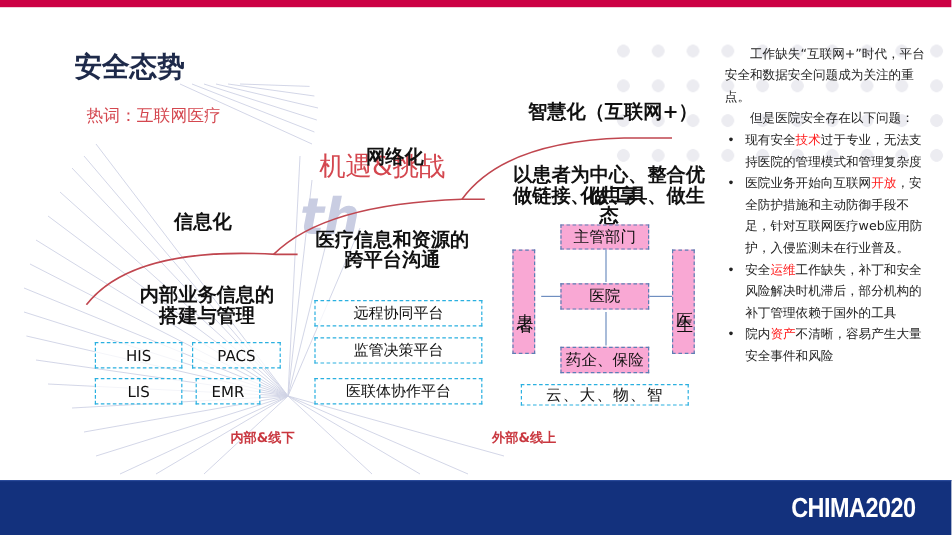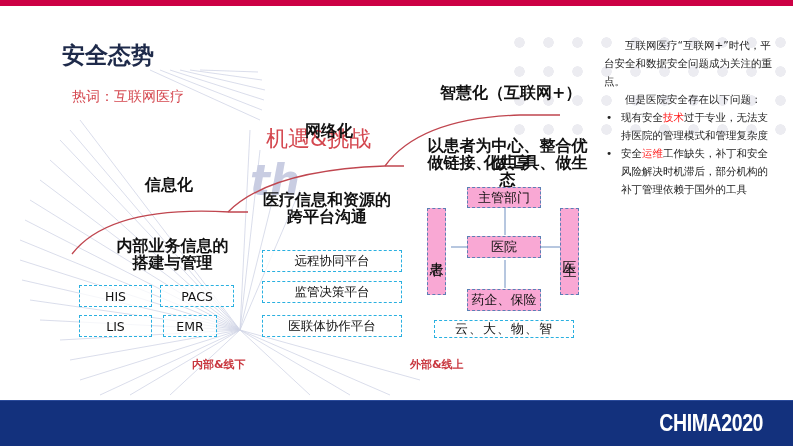--- a/index.html
+++ b/index.html
@@ -119,23 +119,25 @@
     <span style="writing-mode:vertical-rl;letter-spacing:2px;">患者</span>
   </div>
 <div class="gbox vbox" style="left:560px;top:208px;width:19px;height:87px;">
     <span style="writing-mode:vertical-rl;letter-spacing:2px;">医生</span>
   </div>
 <div class="dbox" style="left:434px;top:320px;width:140px;height:18px;font-size:13px;letter-spacing:1px;">云、大、物、智</div>
 
 <div class="foot" style="left:192px;top:357px;">内部&amp;线下</div>
 <div class="foot" style="left:410px;top:357px;">外部&amp;线上</div>
 
-<div class="para" style="top:36px;text-indent:21px;">互联网医疗“互联网+”时代，平台安全和数据安全问题成为关注的重点。</div>
+<div class="para" style="top:36px;text-indent:21px;">工作缺失“互联网+”时代，平台安全和数据安全问题成为关注的重点。</div>
 <div class="para" style="top:90px;text-indent:21px;">但是医院安全存在以下问题：</div>
 <div class="para" style="top:108px;">
   <ul class="bullets">
     <li><span>现有安全</span><span class="red">技术</span><span>过于专业，无法支持医院的管理模式和管理复杂度</span></li>
+    <li><span>医院业务开始向互联网</span><span class="red">开放</span><span>，安全防护措施和主动防御手段不足，针对互联网医疗web应用防护，入侵监测未在行业普及。</span></li>
     <li><span>安全</span><span class="red">运维</span><span>工作缺失，补丁和安全风险解决时机滞后，部分机构的补丁管理依赖于国外的工具</span></li>
+    <li><span>院内</span><span class="red">资产</span><span>不清晰，容易产生大量安全事件和风险</span></li>
   </ul>
 </div>
 
 <div class="bottom-bar"></div>
 <div class="logo">CHIMA2020</div>
 
 </body></html>

